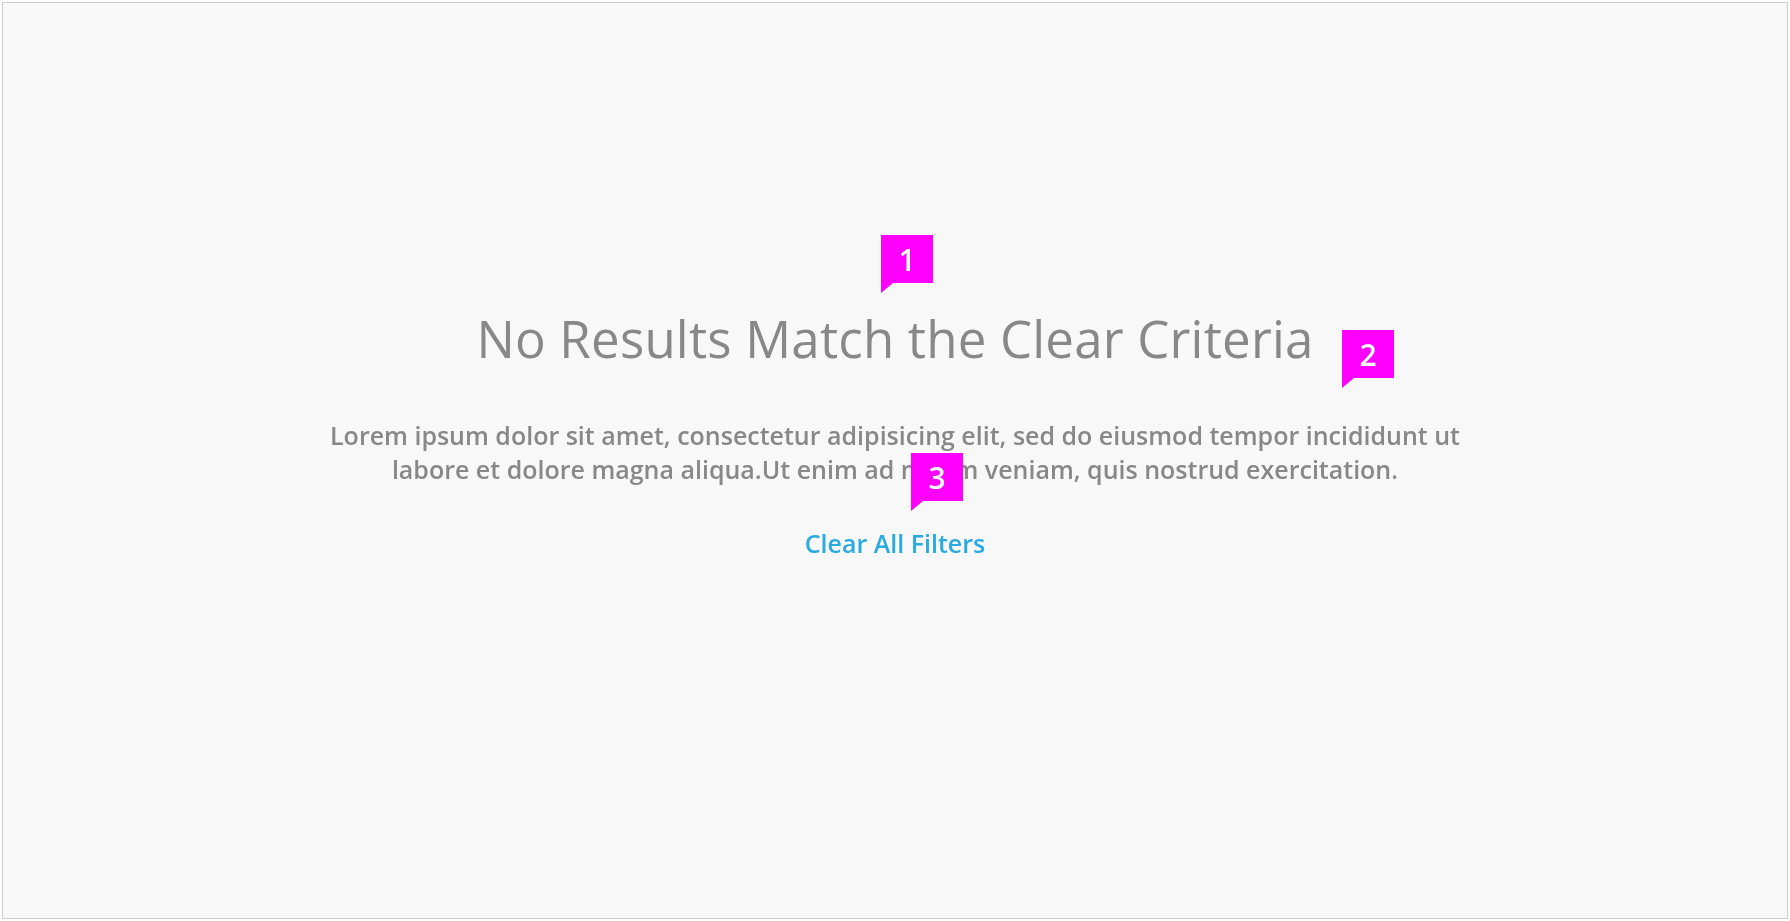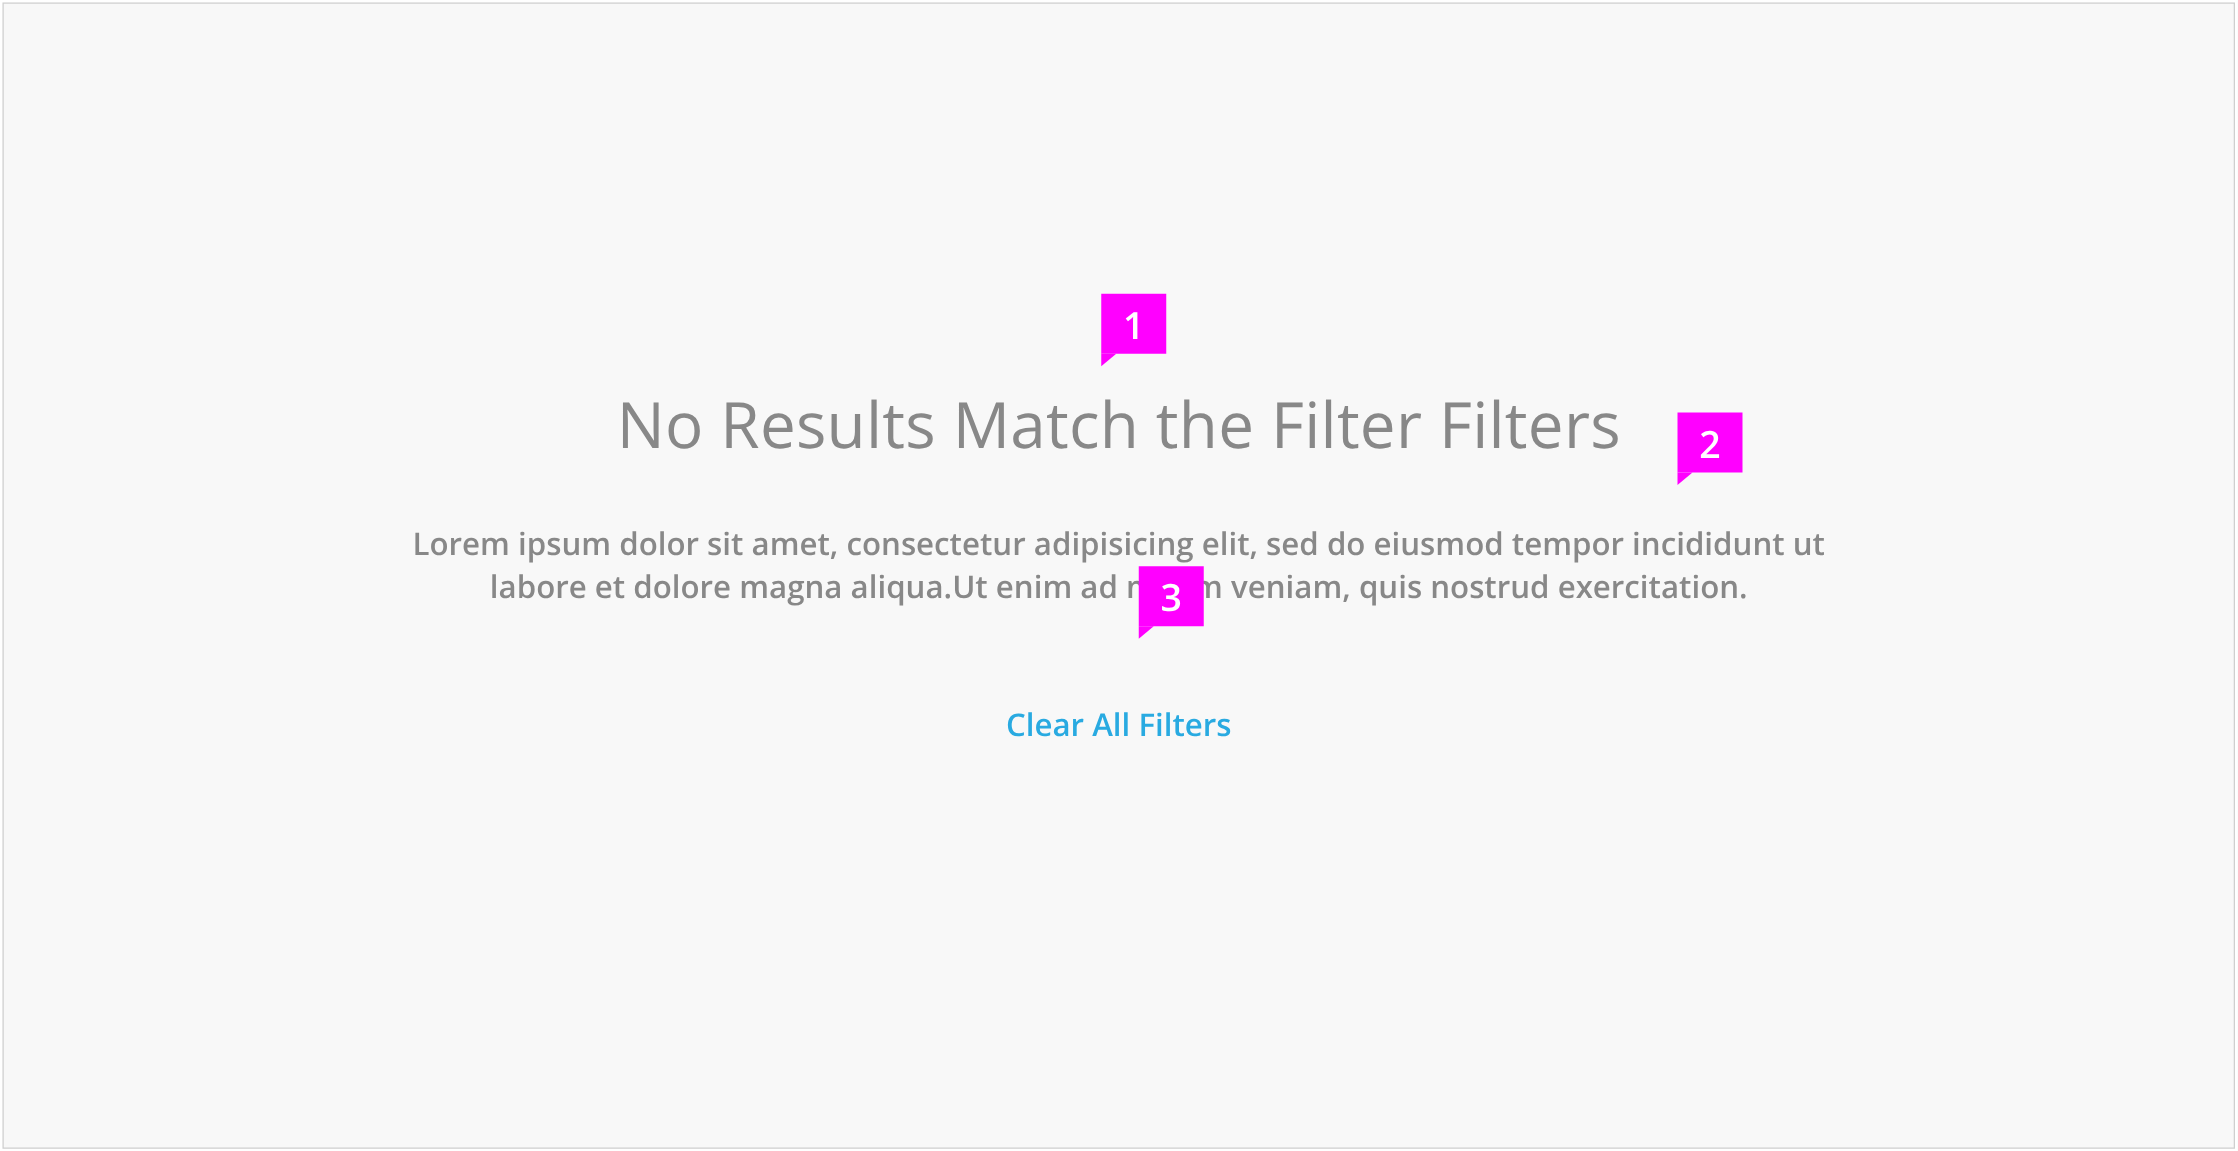--- a/index.html
+++ b/index.html
@@ -41,21 +41,21 @@
     .empty-description {
       font-size: 25px;
       font-weight: 600;
       color: #888888;
       line-height: 1.35;
       margin: 0 auto;
       max-width: 1200px;
     }
     .clear-link {
       display: inline-block;
-      margin-top: 76px;
+      margin-top: 39px;
       font-size: 25px;
       font-weight: 600;
       color: #29aae1;
       cursor: pointer;
       text-decoration: none;
       background: none;
       border: none;
       font-family: inherit;
     }
     .callout {
@@ -93,21 +93,21 @@
       top: 450px;
       left: 908px;
     }
   </style>
 </head>
 <body>
 
 <div class="frame">
 
   <div class="empty-state">
-    <h1 class="empty-title">No Results Match the Filter Filters</h1>
+    <h1 class="empty-title">No Results Match the Clear Criteria</h1>
 
     <p class="empty-description">Lorem ipsum dolor sit amet, consectetur adipisicing elit, sed do eiusmod tempor incididunt ut labore et dolore magna aliqua.Ut enim ad minim veniam, quis nostrud exercitation.</p>
 
     <button class="clear-link">Clear All Filters</button>
   </div>
 
   <div class="callout callout-1">1</div>
 
   <div class="callout callout-2">2</div>
 

